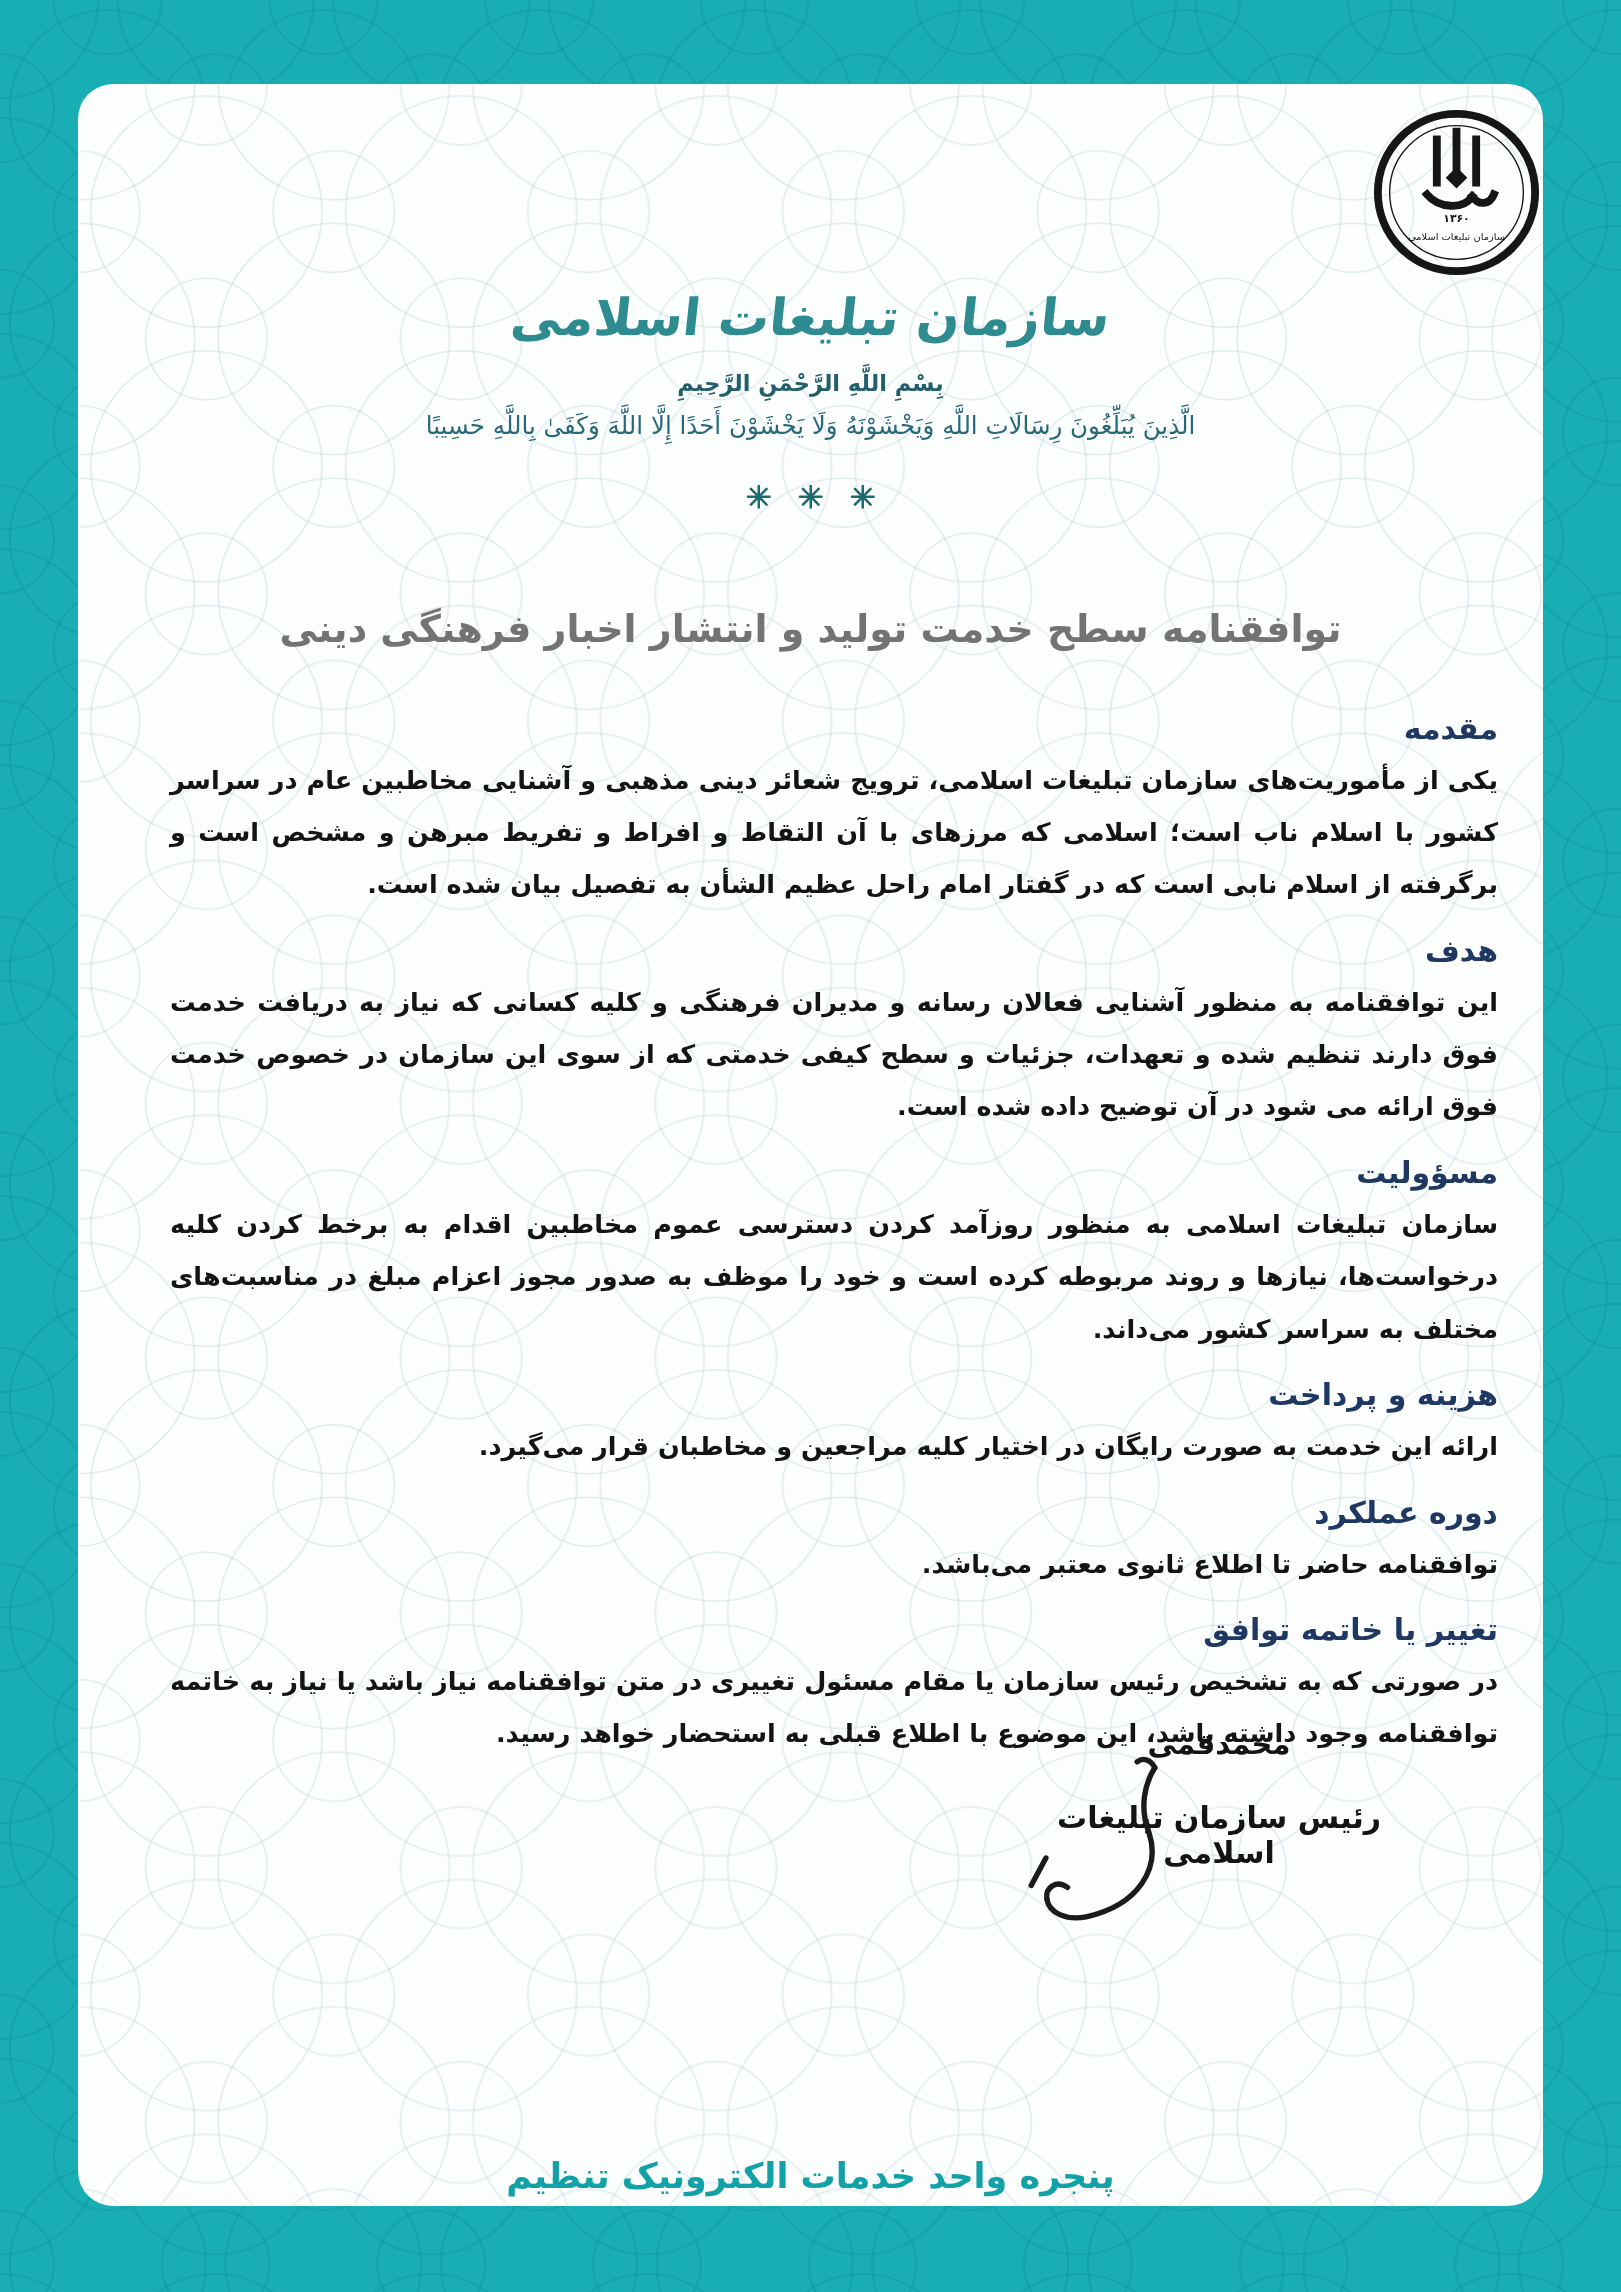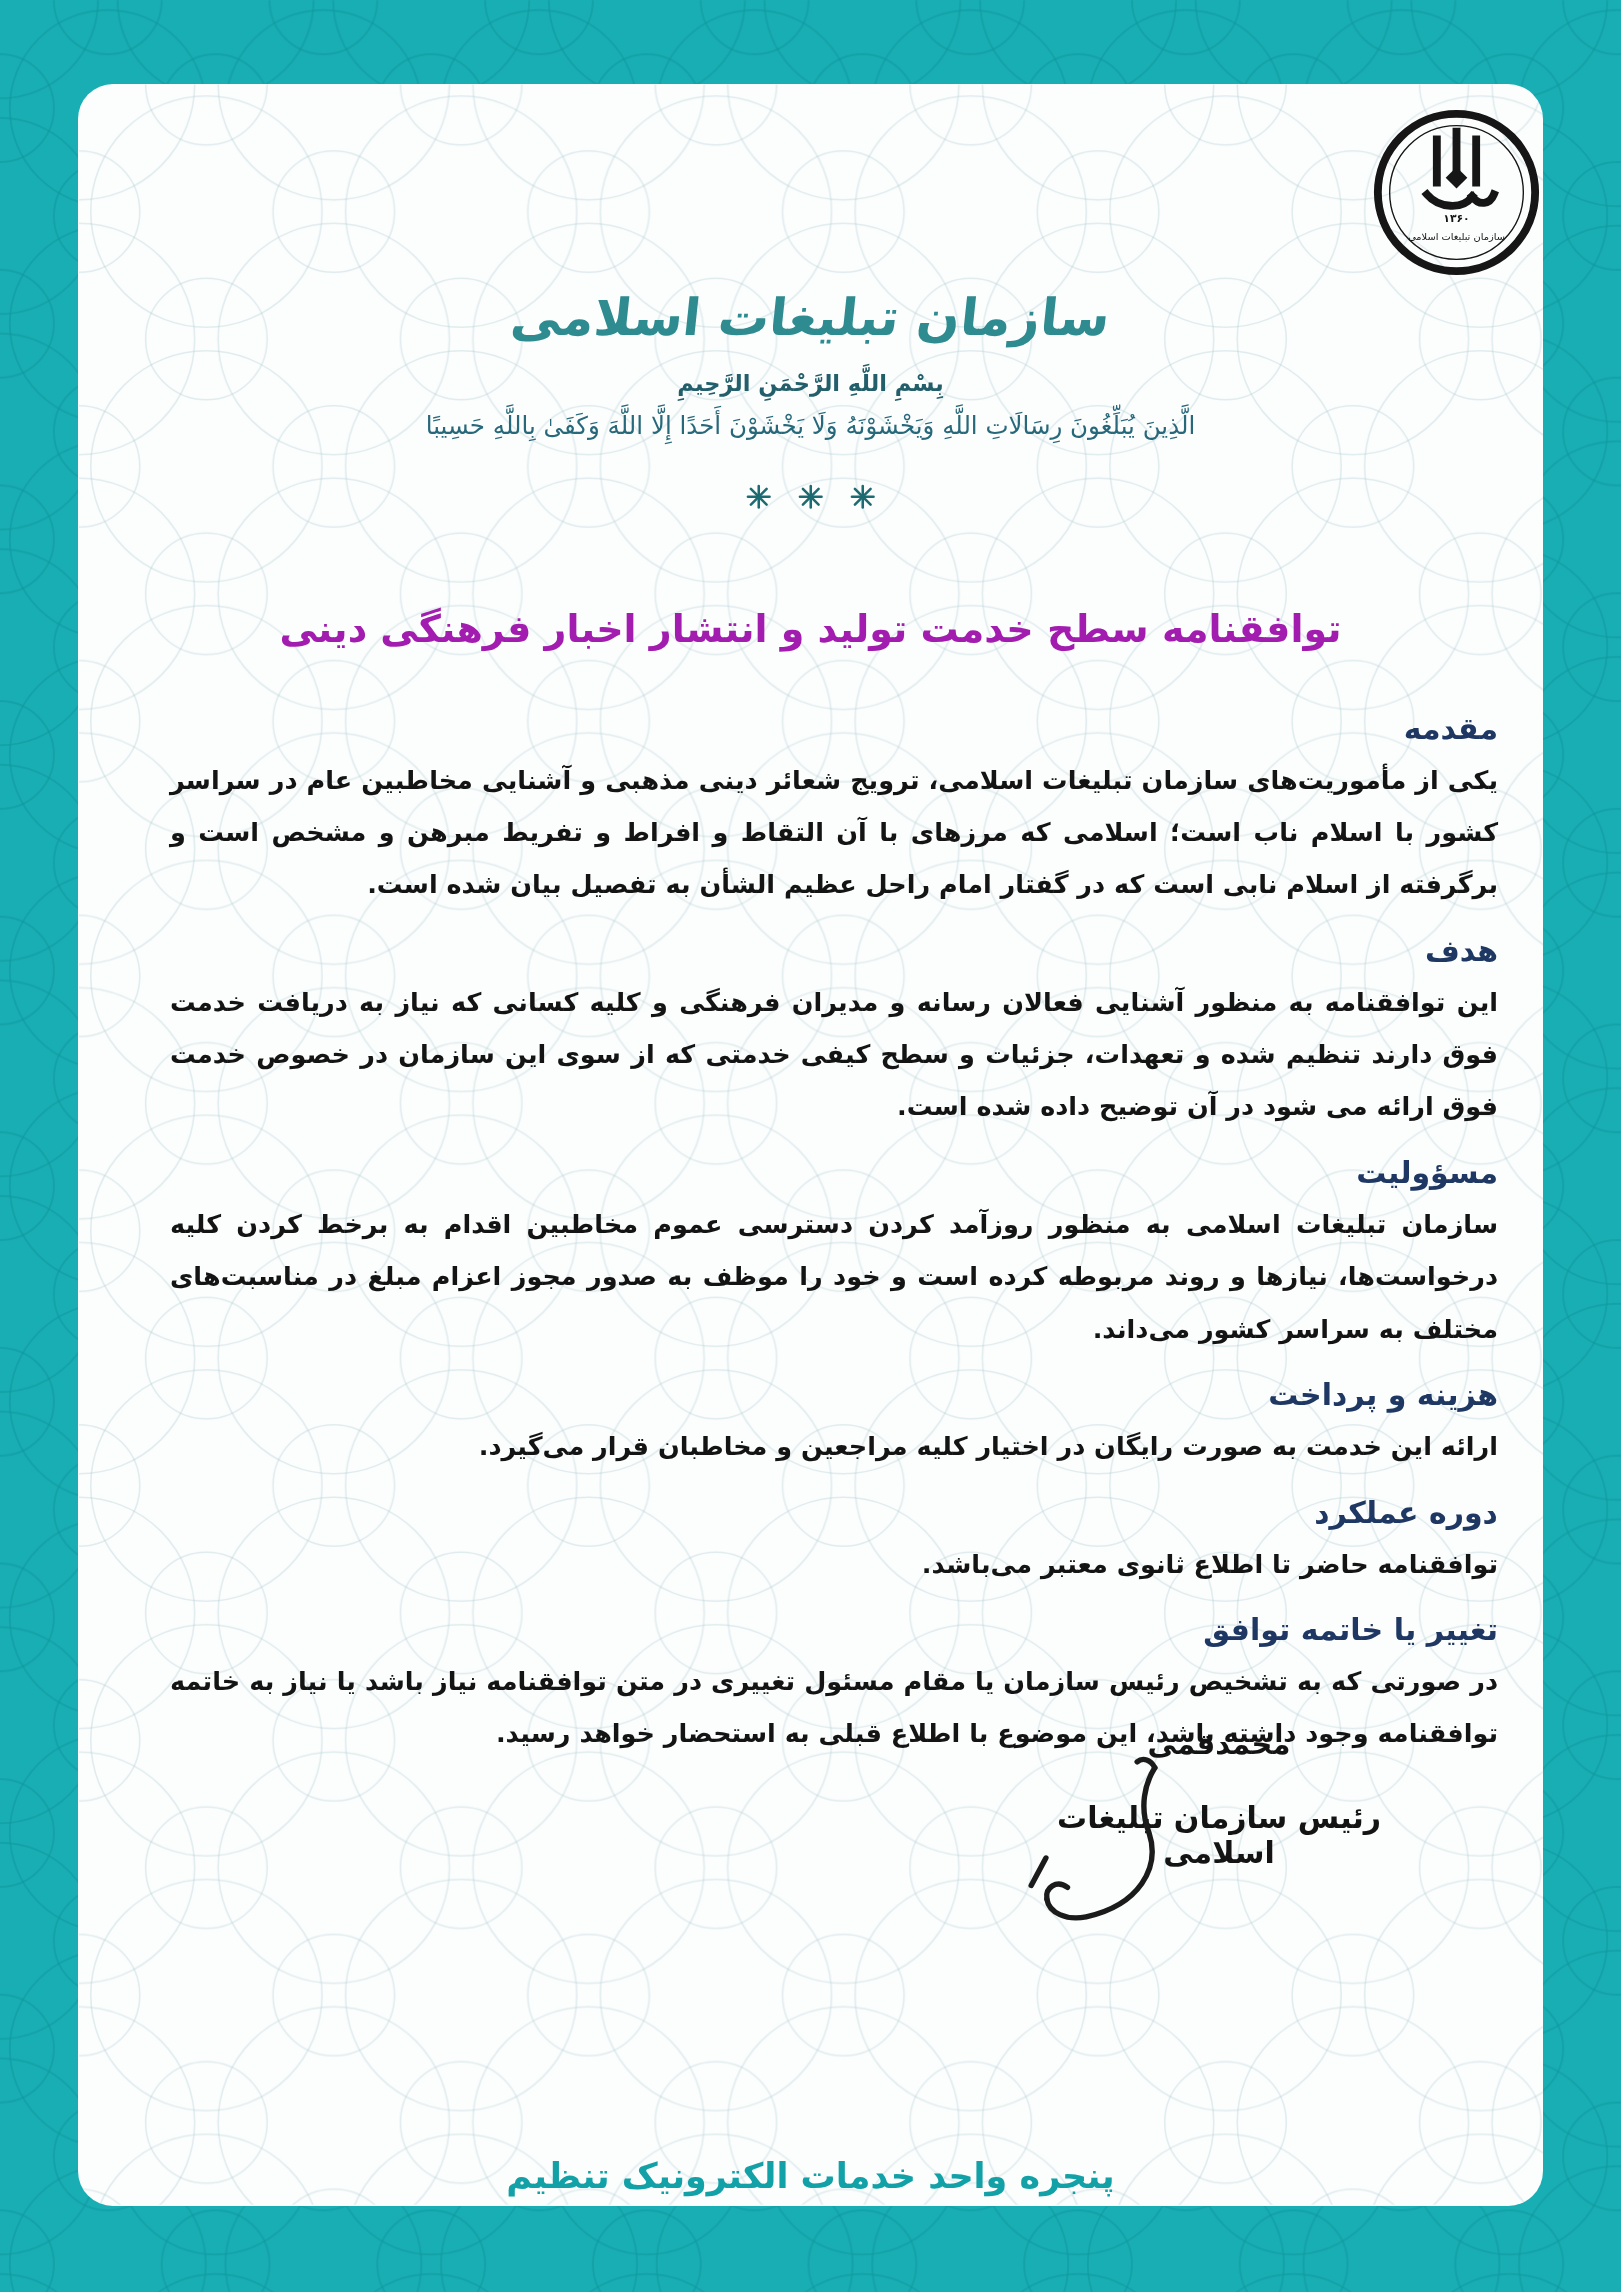--- a/index.html
+++ b/index.html
@@ -31,21 +31,21 @@
   }
   .verse{
     position:absolute;top:327px;left:0;right:0;text-align:center;
     color:#27687a;font-size:24.5px;font-weight:400;
   }
   .ornaments{position:absolute;top:400px;left:0;right:0;text-align:center;}
   .ornaments svg{margin:0 10.8px;vertical-align:middle;}
 
   .doc-title{
     position:absolute;top:498px;left:0;right:0;text-align:center;
-    color:#a21caf;font-size:38px;font-weight:800;letter-spacing:-1px;
+    color:#737373;font-size:38px;font-weight:800;letter-spacing:-1px;
   }
 
   .sections{
     position:absolute;top:627px;right:45px;left:55px;
   }
   .sec{margin-bottom:22.5px;margin-left:37px;}
   .sec h2{
     margin:0 0 7.8px 0;color:#1e3763;font-size:30px;font-weight:800;
     text-align:right;letter-spacing:-0.5px;
   }

